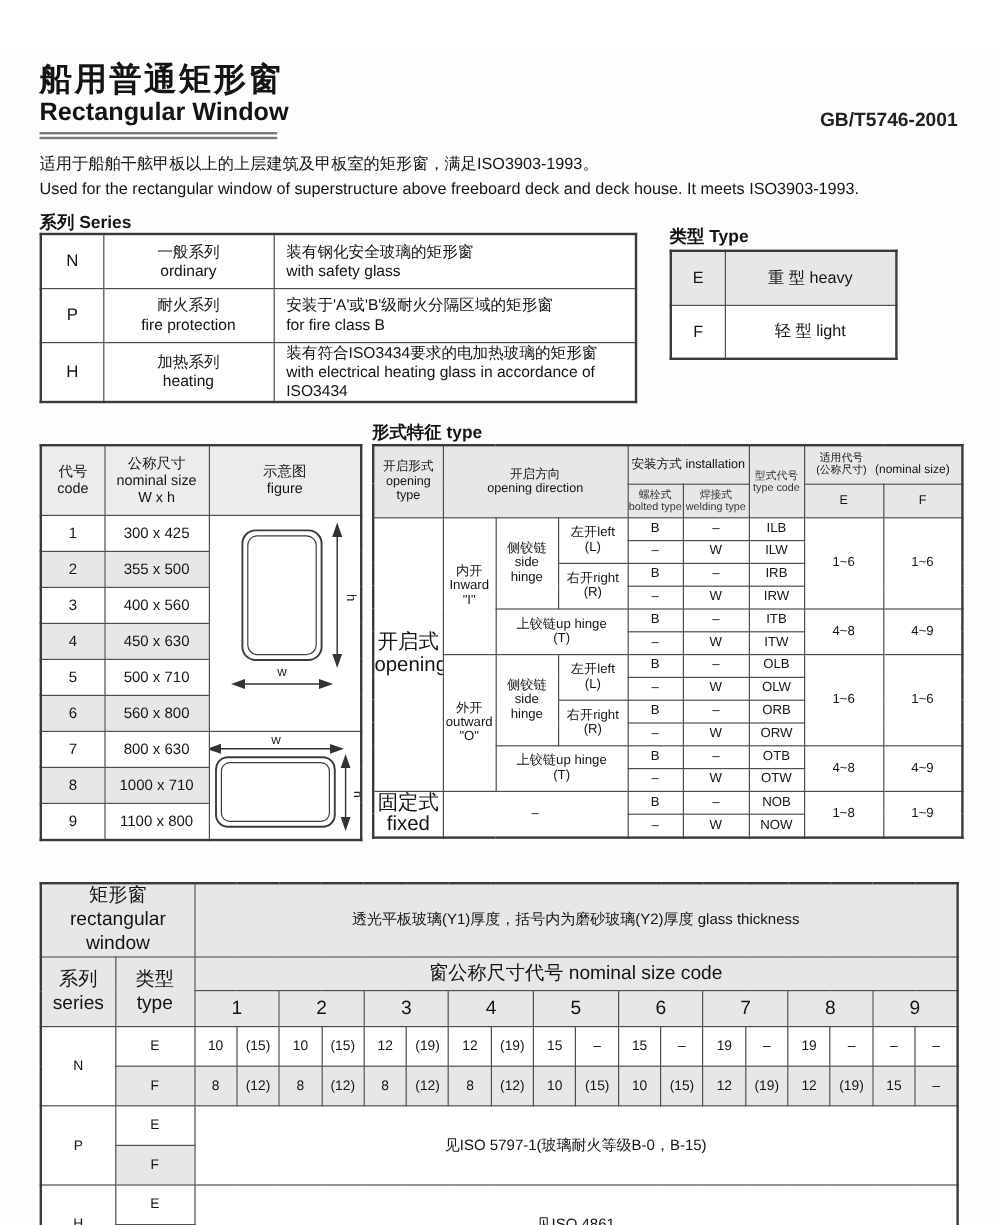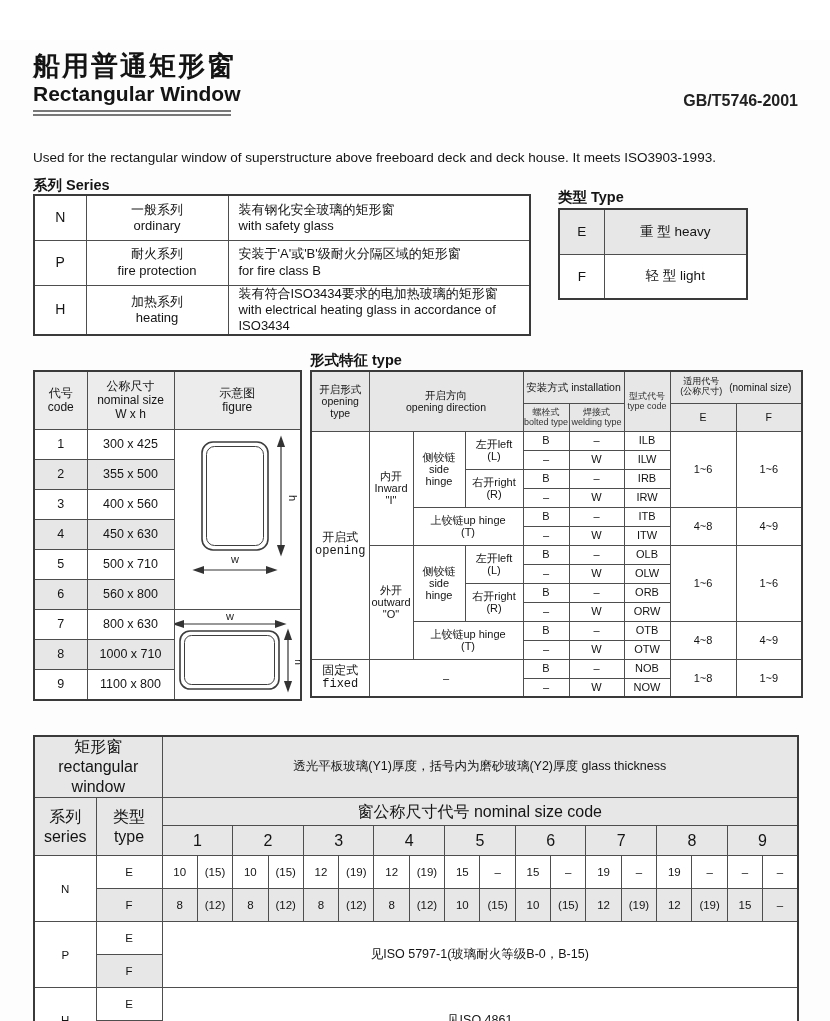--- a/index.html
+++ b/index.html
@@ -43,22 +43,22 @@
   .t-size td { height:30px; font-size:12.5px; }
   .t-size .fig-cell { background:#fff; padding:0; }
 
   
   .t-form { left:310px; top:330px; width:491px; }
   .t-form th { font-size:10.5px; line-height:1.15; background:#e7e7e7; }
   .t-form .h1 { height:32px; }
   .t-form .h2 { height:28px; }
   .t-form td { height:19px; font-size:11px; line-height:1.1; }
   .t-form .sm { font-size:9px; color:#333; }
-  .t-form .lbl { font-size:12px;font-family:Liberation Mono, monospace; }
-  .app-head { display:flex; align-items:center; justify-content:center; gap:7px; }
+  .t-form .lbl { font-size:17px; }
+  .app-head { display:flex; align-items:flex-end; justify-content:center; gap:7px; }
   .app-head .cn { font-size:9px; line-height:1.1; }
   .app-head .en { font-size:10px; }
 
   
   .t-glass { left:33px; top:695px; width:766px; }
   .t-glass th { background:#e7e7e7; font-size:16px; line-height:1.25; }
   .t-glass td { font-size:11.5px; }
   .t-glass .r1 { height:45px; }
   .t-glass .r2 { height:28px; }
   .t-glass .r3 { height:30px; }
@@ -70,20 +70,21 @@
 </style>
 </head>
 <body>
 
 <div class="page">
 
   <div class="title-cn">船用普通矩形窗</div>
   <div class="title-en">Rectangular Window</div>
   <div class="dbl-rule"></div>
   <div class="std-code">GB/T5746-2001</div>
+  <div class="intro-cn">适用于船舶干舷甲板以上的上层建筑及甲板室的矩形窗，满足ISO3903-1993。</div>
   <div class="intro-en">Used for the rectangular window of superstructure above freeboard deck and deck house. It meets ISO3903-1993.</div>
 
   <div class="sec-label" style="left:33px; top:136px;">系列 Series</div>
   <table class="t-series">
     <colgroup>
         <col style="width:52px">
         <col style="width:142px">
         <col style="width:302px">
       </colgroup>
     <tbody>

